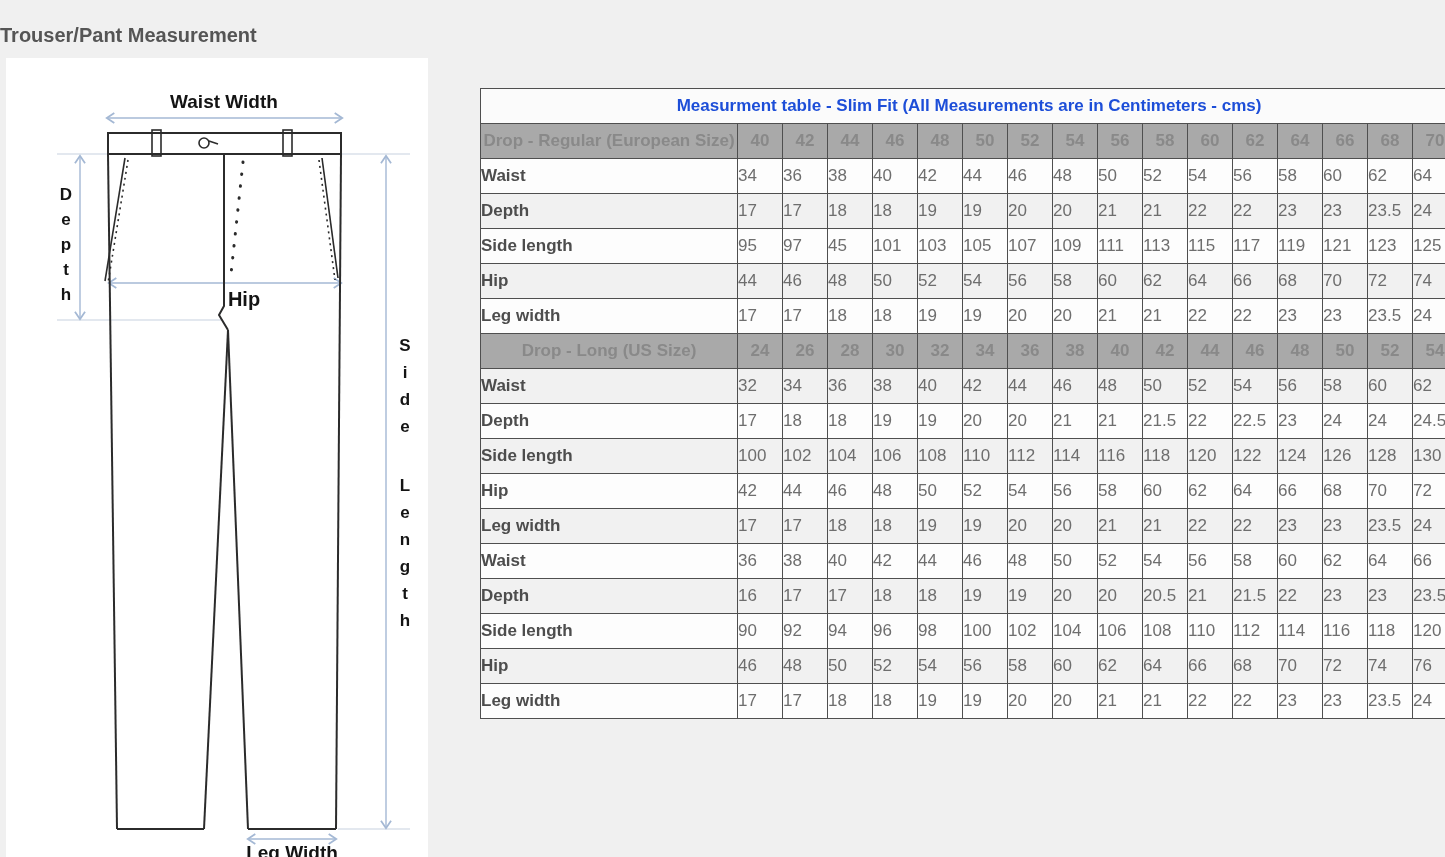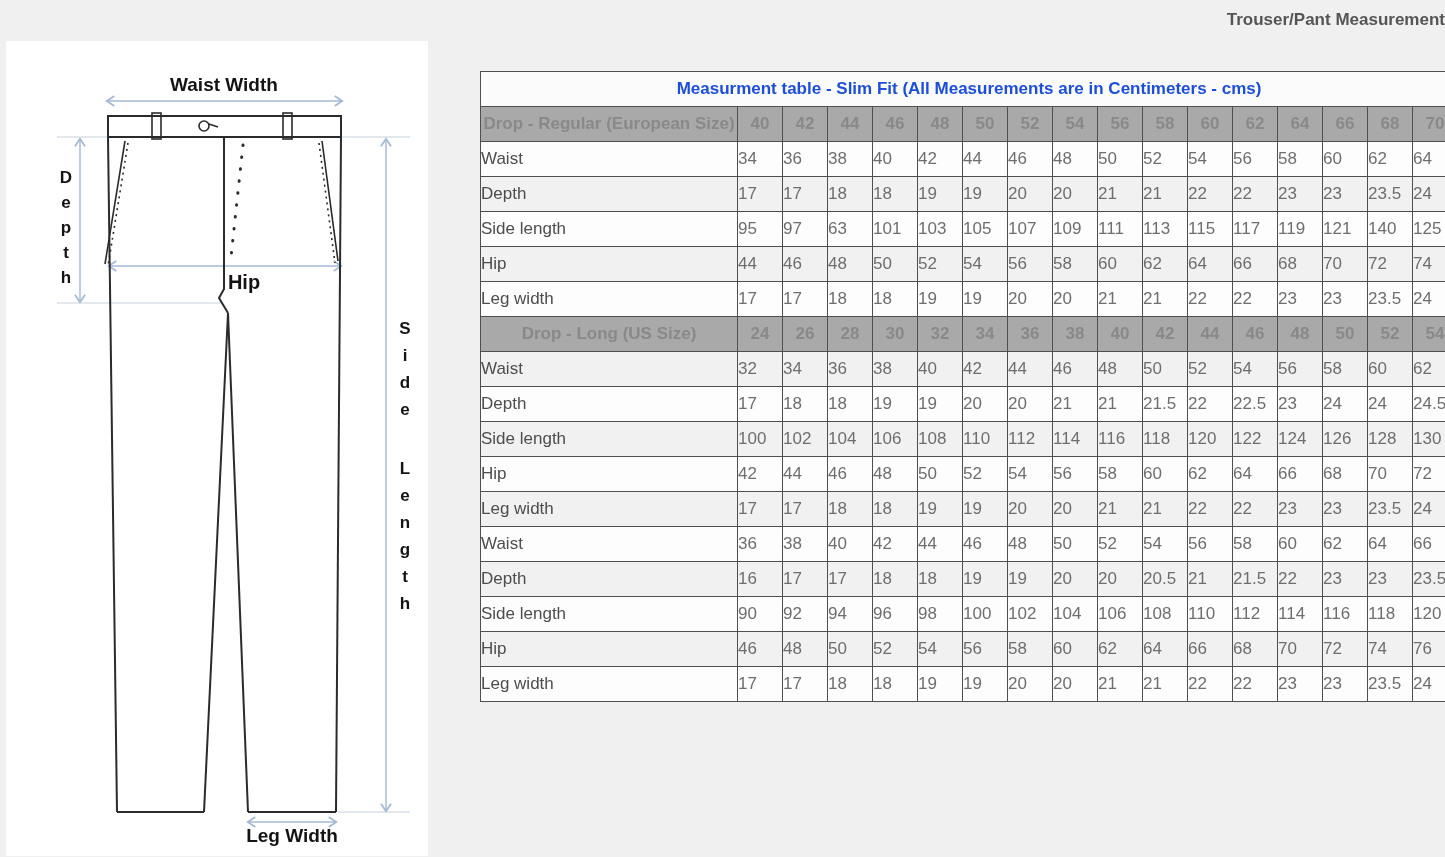--- a/index.html
+++ b/index.html
@@ -4,25 +4,25 @@
 <style>
   html, body {
     margin: 0;
     width: 1445px;
     height: 857px;
     background: #f0f0f0;
     font-family: "Liberation Sans", sans-serif;
     overflow: hidden;
   }
   .page-title {
-    text-align: right;
+    text-align: left;
     font-weight: bold;
-    font-size: 17px;
+    font-size: 20px;
     color: #555;
-    padding: 10px 0 11px 0;
+    padding: 24px 0 11px 0;
   }
   .main {
     display: flex;
     align-items: flex-start;
     padding-left: 6px;
     gap: 24px;
   }
   .diagram-panel {
     flex: none;
     width: 422px;
@@ -58,21 +58,21 @@
   td.hdr {
     background: #a9a9a9;
     color: #898989;
     font-weight: bold;
     text-align: center;
     font-size: 16px;
   }
   tr.body-row { background: #fdfdfd; }
   tr.body-row.stripe { background: #f1f1f1; }
   td.rlabel {
-    font-weight: normal;
+    font-weight: bold;
     color: #4d4d4d;
     padding-left: 3px;
     text-align: left;
   }
   td.val {
     color: #6e6e6e;
     padding-left: 2px;
     text-align: left;
   }
   
@@ -199,33 +199,33 @@
             <td class="val">22</td>
             <td class="val">23</td>
             <td class="val">23</td>
             <td class="val">23.5</td>
             <td class="val">24</td>
           </tr>
           <tr class="body-row">
             <td class="rlabel">Side length</td>
             <td class="val">95</td>
             <td class="val">97</td>
-            <td class="val">63</td>
+            <td class="val">45</td>
             <td class="val">101</td>
             <td class="val">103</td>
             <td class="val">105</td>
             <td class="val">107</td>
             <td class="val">109</td>
             <td class="val">111</td>
             <td class="val">113</td>
             <td class="val">115</td>
             <td class="val">117</td>
             <td class="val">119</td>
             <td class="val">121</td>
-            <td class="val">140</td>
+            <td class="val">123</td>
             <td class="val">125</td>
           </tr>
           <tr class="body-row stripe">
             <td class="rlabel">Hip</td>
             <td class="val">44</td>
             <td class="val">46</td>
             <td class="val">48</td>
             <td class="val">50</td>
             <td class="val">52</td>
             <td class="val">54</td>

